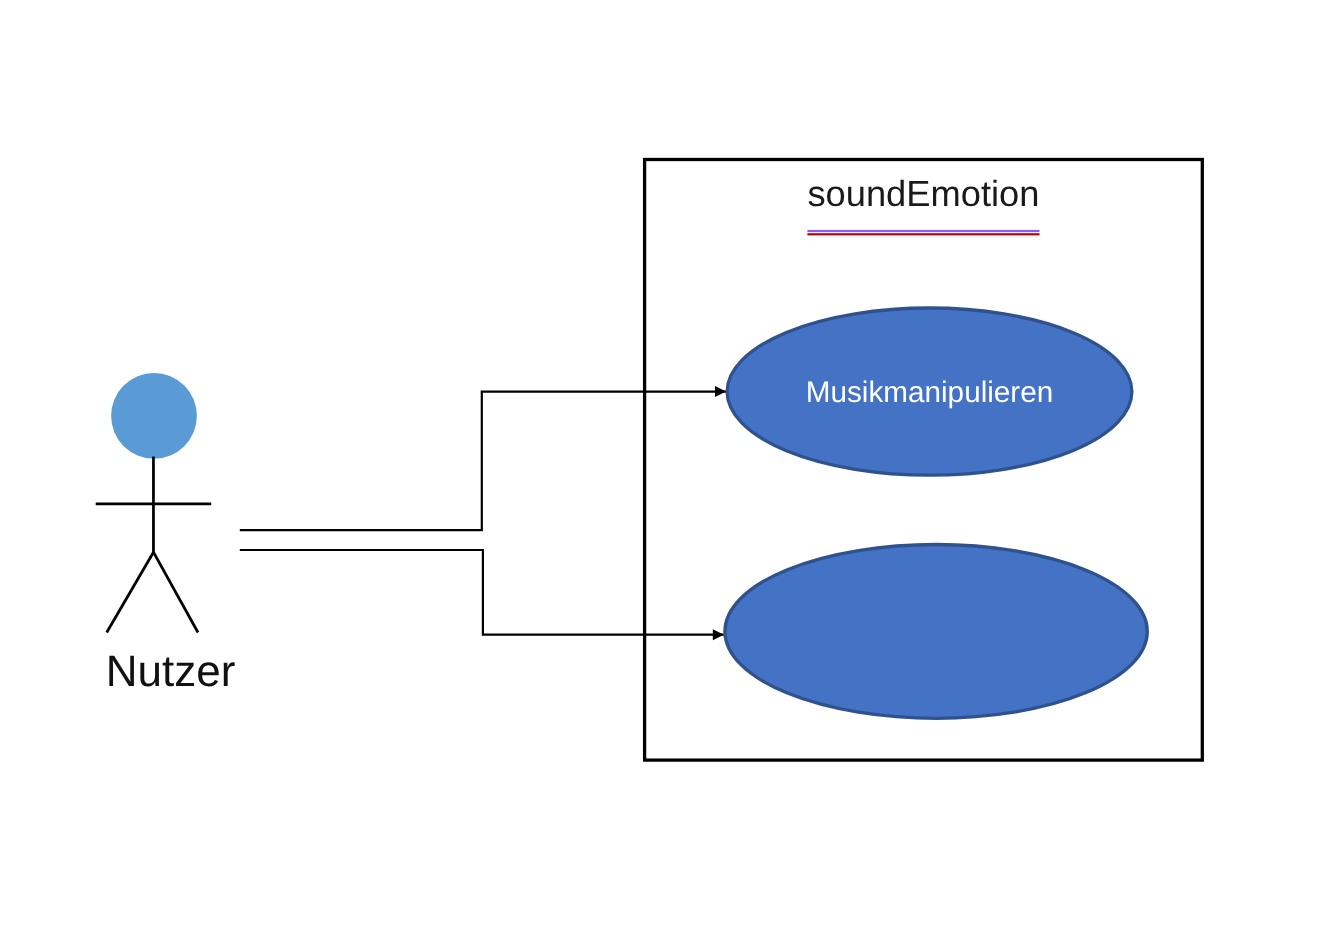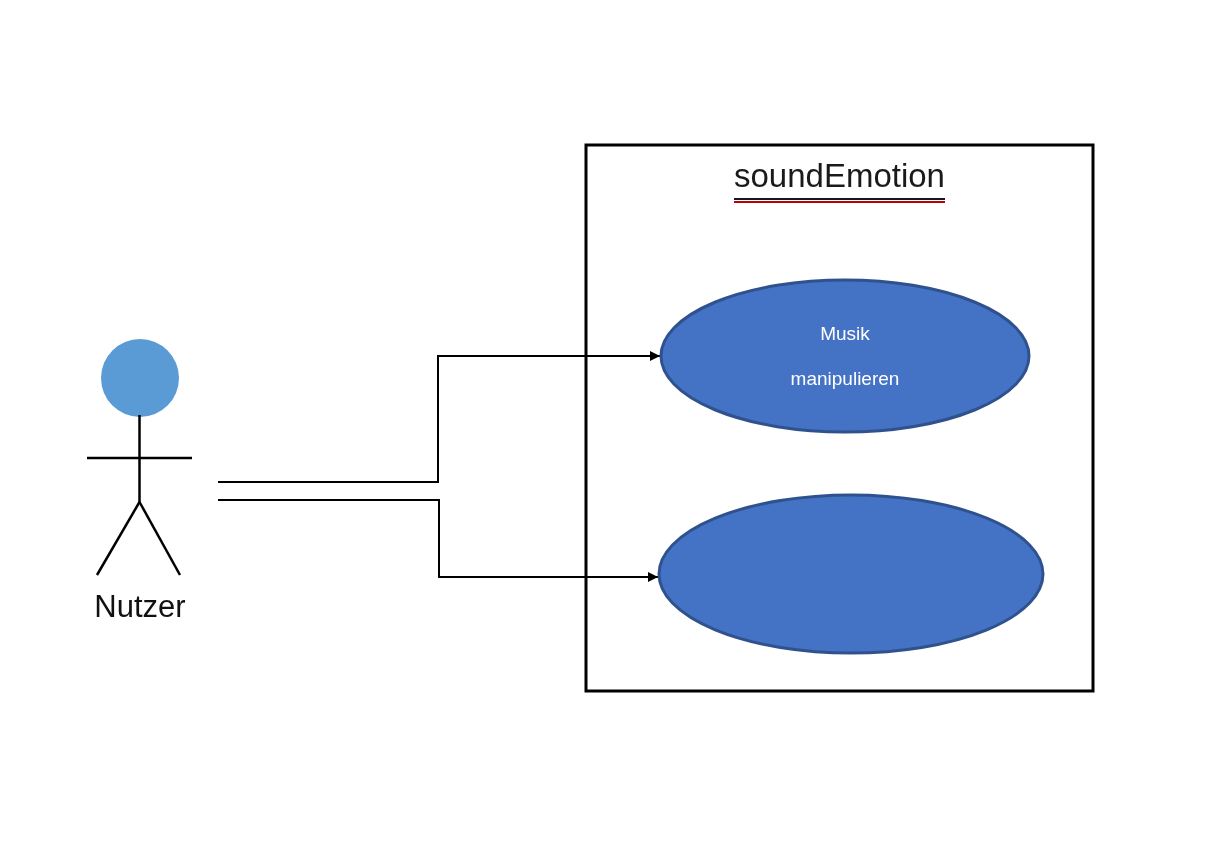--- a/index.html
+++ b/index.html
@@ -31,51 +31,50 @@
     top: 156px;
     width: 507px;
     text-align: center;
     font-size: 33px;
     line-height: 40px;
     color: #1a1a1a;
   }
   .system-title .title-text {
     display: inline-block;
     position: relative;
-    border-bottom: 2px solid #0f172a;
-    padding-bottom: 2px;
+    border-bottom: 2px solid #8b5cf6;
+    padding-bottom: 13px;
   }
   .system-title .title-text::after {
     content: '';
     position: absolute;
     left: 0; right: 0;
     bottom: -5px;
     height: 2px;
     background: #C00000;
   }
 
   .usecase-label {
     display: flex;
-    flex-direction: column;
     align-items: center;
     justify-content: center;
     color: #ffffff;
-    font-size: 19px;
+    font-size: 27px;
     line-height: 45px;
     text-align: center;
   }
   .usecase-label-1 { left: 661px; top: 280px; width: 368px; height: 152px; }
   .usecase-label-2 { left: 659px; top: 495px; width: 384px; height: 158px; }
 
   .actor-label {
-    left: 55px;
+    left: 70px;
     top: 589px;
     width: 170px;
     text-align: center;
-    font-size: 31px;
+    font-size: 40px;
     color: #111;
   }
 </style>
 </head>
 <body>
 
 <div class="stage">
 
   <svg class="svg-layer" viewBox="0 0 1207 844" xmlns="http://www.w3.org/2000/svg">
     <defs>

